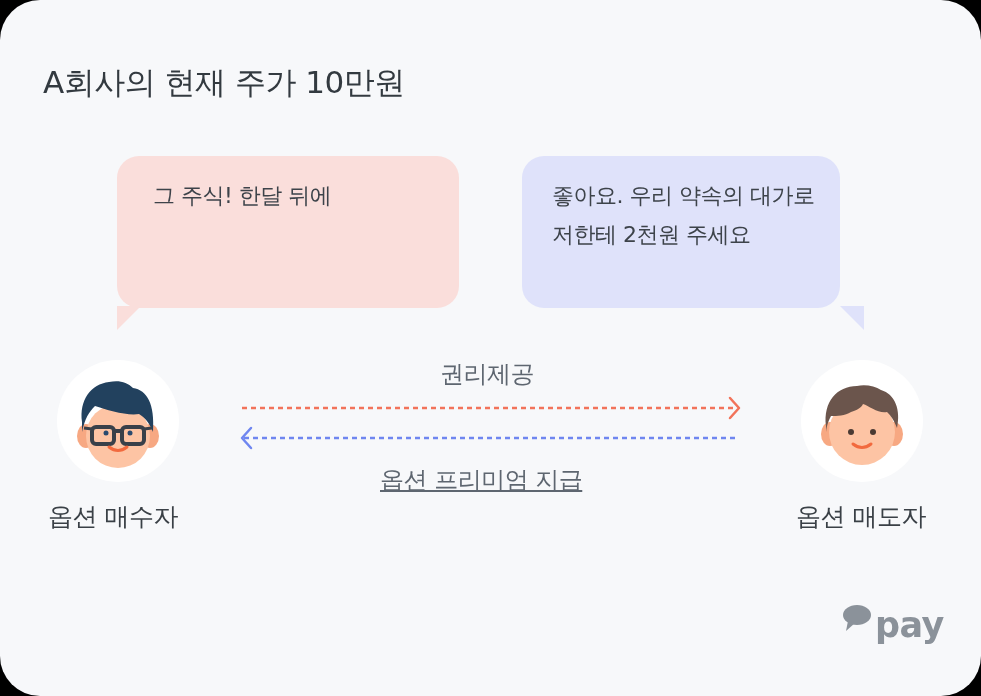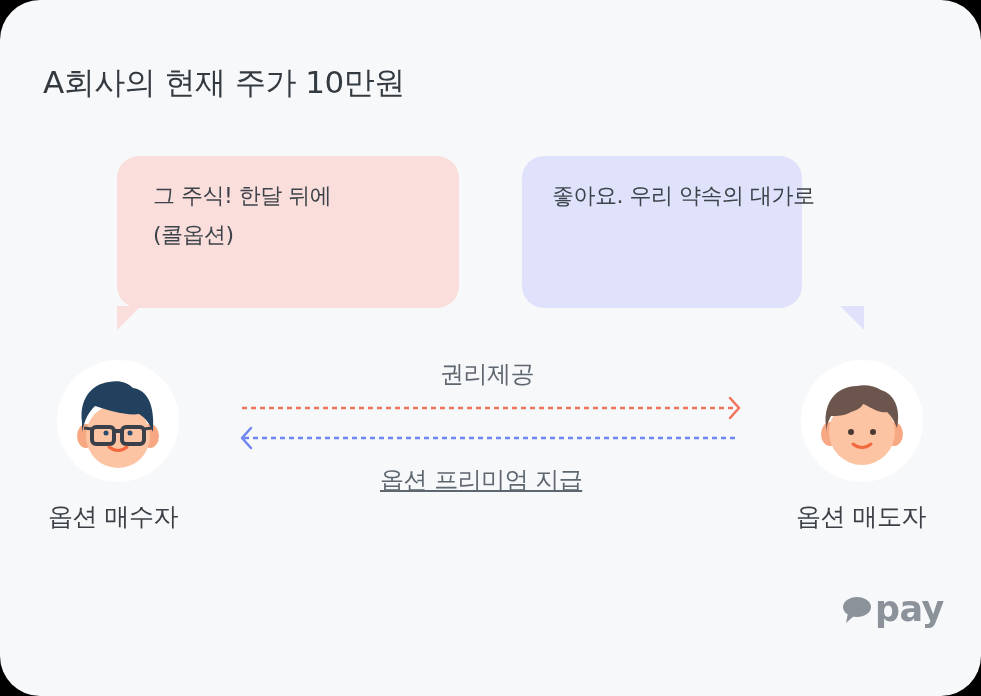--- a/index.html
+++ b/index.html
@@ -2,53 +2,53 @@
 <html><head>
   <meta charset="utf-8">
   <style>
     html, body { margin: 0; padding: 0; background: #000000; }
     body { width: 981px; height: 696px; position: relative; overflow: hidden; font-family: "DejaVu Sans", "Liberation Sans", sans-serif; }
     .card { position: absolute; left: 0; top: 0; width: 981px; height: 696px; background: #f7f8fa; border-radius: 40px; overflow: hidden; }
     .title { position: absolute; left: 43px; top: 62px; font-size: 31px; color: #333a40; letter-spacing: -0.5px; white-space: nowrap; }
     .bubble { position: absolute; top: 156px; height: 152px; border-radius: 22px; box-sizing: border-box; padding: 20px 30px; font-size: 22px; line-height: 39px; color: #3d434a; letter-spacing: -0.5px; }
     .bubble .line { display: block; white-space: nowrap; }
     .bubble-left { left: 117px; width: 342px; background: #fadedb; padding-left: 36px; }
-    .bubble-right { left: 522px; width: 280px; background: #dfe2fa; }
+    .bubble-right { left: 522px; width: 318px; background: #dfe2fa; }
     .tail { position: absolute; width: 0; height: 0; }
     .tail-left { left: 117px; top: 306px; border-left: 0 solid transparent; border-right: 24px solid transparent; border-top: 24px solid #fadedb; }
     .tail-right { left: 840px; top: 306px; border-right: 0 solid transparent; border-left: 24px solid transparent; border-top: 24px solid #dfe2fa; }
     .avatar { position: absolute; width: 122px; height: 122px; border-radius: 50%; background: #ffffff; }
     .avatar-buyer { left: 57px; top: 360px; }
     .avatar-seller { left: 801px; top: 360px; }
     .avatar svg { position: absolute; left: 0; top: 0; }
     .role-label { position: absolute; top: 500px; font-size: 25px; color: #3a4046; white-space: nowrap; letter-spacing: -0.5px; }
     .role-buyer { left: 48px; }
     .role-seller { left: 796px; }
     .arrow-label { position: absolute; font-size: 24px; color: #5e6670; white-space: nowrap; letter-spacing: -0.5px; text-align: center; }
     .arrow-label-top { left: 440px; top: 358px; }
     .arrow-label-bottom { left: 380px; top: 464px; text-decoration: underline; }
     .arrows { position: absolute; left: 230px; top: 390px; }
     .logo { position: absolute; left: 842px; top: 592px; display: flex; align-items: center; }
-    .logo-text { font-size: 35px; font-weight: bold; color: #8b929a; letter-spacing: -0.5px; line-height: 35px; margin-left: 3px; font-family: "DejaVu Sans", sans-serif; }
+    .logo-text { font-size: 35px; font-weight: bold; color: #8b929a; letter-spacing: -0.5px; line-height: 35px; margin-left: 3px; font-family: "DejaVu Sans", sans-serif; margin-top: 16px; }
   </style>
 </head>
 <body>
 
 <div class="card">
 
   <div class="title">A회사의 현재 주가 10만원</div>
 
   <div class="bubble bubble-left">
     <span class="line">그 주식! 한달 뒤에</span>
-    <span class="line">(콜옵션)</span>
   </div>
   <div class="tail tail-left"></div>
 
   <div class="bubble bubble-right">
     <span class="line">좋아요. 우리 약속의 대가로</span>
+    <span class="line">저한테 2천원 주세요</span>
   </div>
   <div class="tail tail-right"></div>
 
   <div class="avatar avatar-buyer">
     <svg width="122" height="122" viewBox="0 0 122 122">
 
       <ellipse cx="29" cy="76" rx="9" ry="12" fill="#f7a882"></ellipse>
       <ellipse cx="93" cy="76" rx="9" ry="12" fill="#f7a882"></ellipse>
 
       <circle cx="61" cy="76" r="32" fill="#fdc4a4"></circle>

